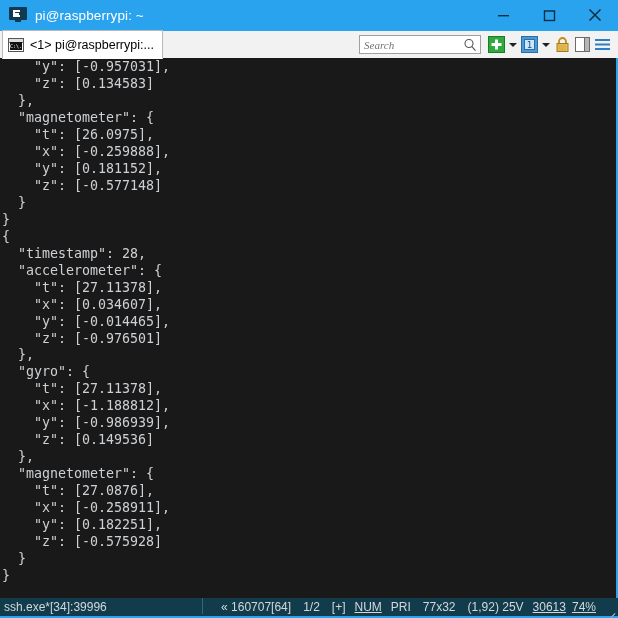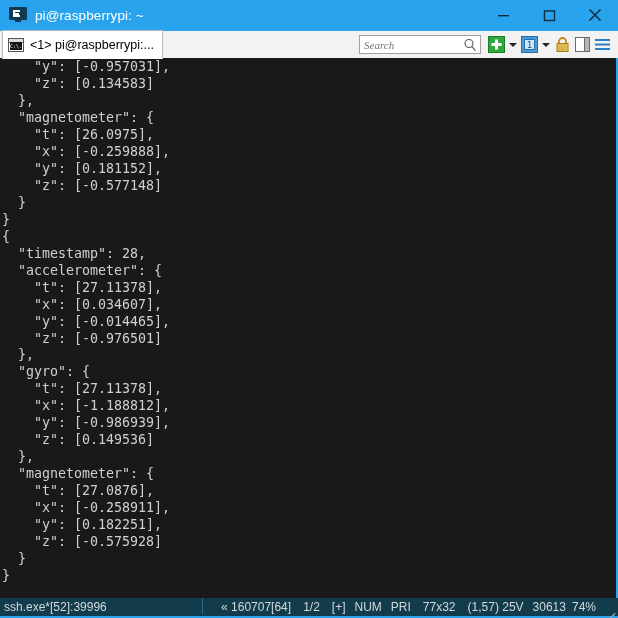--- a/index.html
+++ b/index.html
@@ -255,21 +255,21 @@
     background: #2b6b80;
   }
   .sb-right {
     margin-left: auto;
     display: flex;
     align-items: flex-end;
     white-space: nowrap;
     padding-right: 2px;
   }
   .sb-cell { padding: 0 6px; }
-  .sb-cell.tight { padding: 0 3px; }
+  .sb-cell.tight { padding: 0 3px; text-decoration: underline; }
   .grip {
     width: 14px;
     height: 14px;
     position: relative;
     margin-left: 2px;
     margin-right: 1px;
   }
   .grip i {
     position: absolute;
     right: 0;
@@ -404,30 +404,30 @@
         <div class="term-line">    "x": [-0.258911],</div>
         <div class="term-line">    "y": [0.182251],</div>
         <div class="term-line">    "z": [-0.575928]</div>
         <div class="term-line">  }</div>
         <div class="term-line">}</div>
         <div class="term-line"></div>
       </div>
   </div>
 
   <div class="statusbar">
-    <div class="sb-left">ssh.exe*[52]:39996</div>
+    <div class="sb-left">ssh.exe*[34]:39996</div>
     <div class="sb-sep"></div>
     <div class="sb-right">
       <span class="sb-cell">« 160707[64]</span>
       <span class="sb-cell">1/2</span>
       <span class="sb-cell">[+]</span>
       <span class="sb-cell tight">NUM</span>
       <span class="sb-cell">PRI</span>
       <span class="sb-cell">77x32</span>
-      <span class="sb-cell">(1,57) 25V</span>
+      <span class="sb-cell">(1,92) 25V</span>
       <span class="sb-cell tight">30613</span>
       <span class="sb-cell tight">74%</span>
       <span class="grip">
         <i style="width:14px; top:13px;"></i>
         <i style="width:10px; top:13px;"></i>
         <i style="width:6px;  top:13px;"></i>
       </span>
     </div>
   </div>
 

